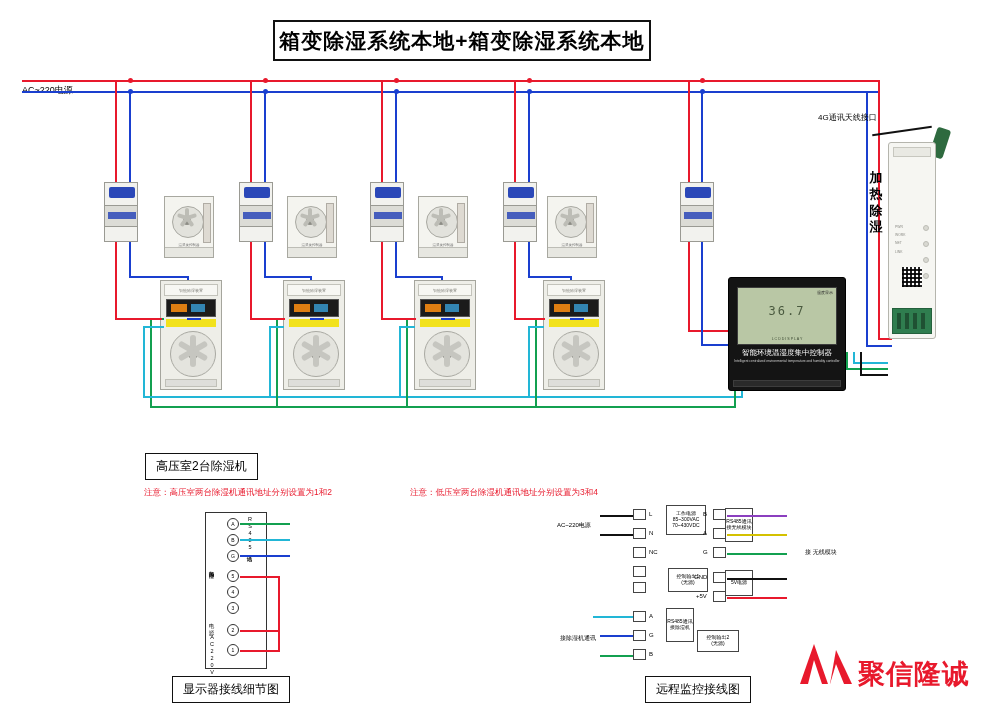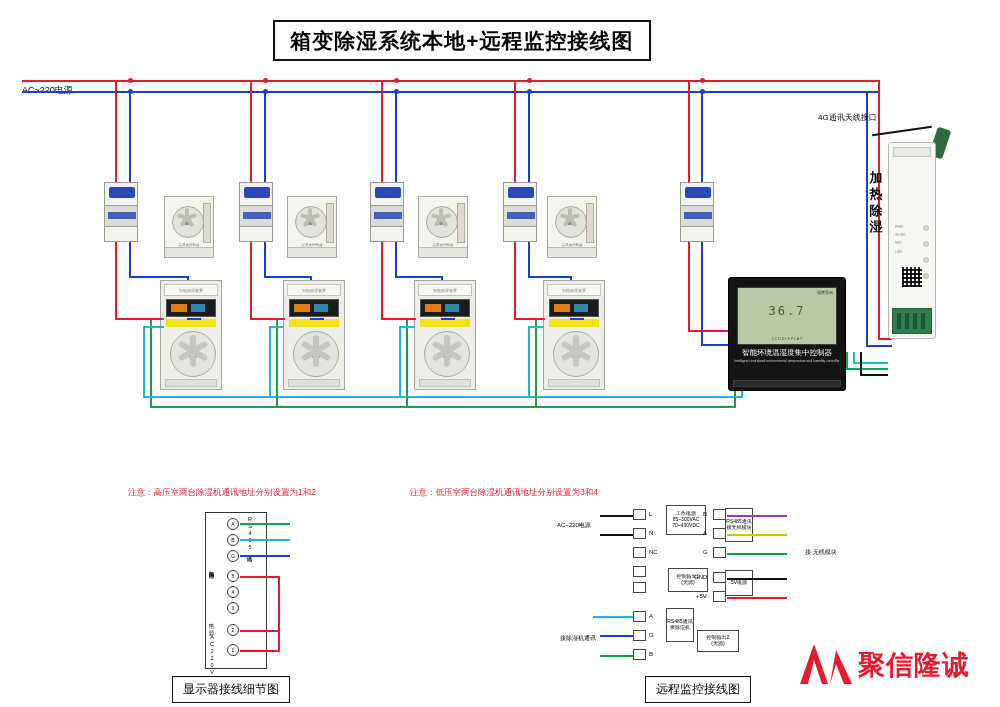--- a/index.html
+++ b/index.html
@@ -96,29 +96,29 @@
   
   .detail-term{position:absolute;width:13px;height:11px;border:1px solid #444;background:#fff;box-sizing:border-box;}
   .vtxt{writing-mode:vertical-rl;text-orientation:upright;font-size:5.5px;color:#000;letter-spacing:1px;}
   .sbox{position:absolute;border:1px solid #444;box-sizing:border-box;font-size:5px;color:#000;display:flex;align-items:center;justify-content:center;text-align:center;line-height:1.15;background:#fff;}
   .slab{position:absolute;font-size:6px;color:#000;}
   .circ{position:absolute;width:12px;height:12px;border:1px solid #333;border-radius:50%;background:#fff;box-sizing:border-box;font-size:5px;color:#000;display:flex;align-items:center;justify-content:center;}
 
   
   .logo{left:800px;top:640px;width:190px;height:56px;}
   .logo .mark{position:absolute;left:0;top:4px;width:52px;height:40px;}
-  .logo .cn{position:absolute;left:58px;top:7px;font-size:27px;font-weight:bold;color:#e8192c;letter-spacing:1px;}
+  .logo .cn{position:absolute;left:58px;top:16px;font-size:27px;font-weight:bold;color:#e8192c;letter-spacing:1px;}
   .logo .en{position:absolute;left:59px;top:36px;font-size:10.5px;color:#e8192c;letter-spacing:1.5px;}
 </style>
 </head>
 <body>
 
 <div id="stage">
 
-  <div class="abs title-box">箱变除湿系统本地+远程监控接线图</div>
+  <div class="abs title-box">箱变除湿系统本地+箱变除湿系统本地</div>
 
   <div class="abs ac-label">AC~220电源</div>
 
   <div class="wire h red abs" style="left:22px;top:80px;width:858px;"></div>
 
   <div class="wire h blue abs" style="left:22px;top:91px;width:858px;"></div>
 
   <div class="dot r abs" style="left:128px;top:78px;"></div>
   <div class="dot abs" style="left:128px;top:89px;"></div>
   <div class="dot r abs" style="left:263px;top:78px;"></div>
@@ -397,21 +397,22 @@
     <div class="qr"></div>
     <div class="term">
       <i style="left:4px"></i>
         <i style="left:12px"></i>
         <i style="left:20px"></i>
         <i style="left:28px"></i>
     </div>
   </div>
   <div class="abs wl-lbl">加热除湿</div>
 
-  <div class="abs note" style="left:128px;top:487px;">注意：高压室两台除湿机通讯地址分别设置为1和2</div>
+  <div class="abs cap-box" style="left:145px;top:453px;">高压室2台除湿机</div>
+  <div class="abs note" style="left:144px;top:487px;">注意：高压室两台除湿机通讯地址分别设置为1和2</div>
 
   <div class="abs note" style="left:410px;top:487px;">注意：低压室两台除湿机通讯地址分别设置为3和4</div>
 
 
   <div class="abs" style="left:205px;top:512px;width:60px;height:155px;border:1px solid #333;"></div>
 
   <div class="abs circ" style="left:227px;top:518px;">A</div>
   <div class="abs circ" style="left:227px;top:534px;">B</div>
   <div class="abs circ" style="left:227px;top:550px;">G</div>
   <div class="abs circ" style="left:227px;top:570px;">5</div>

